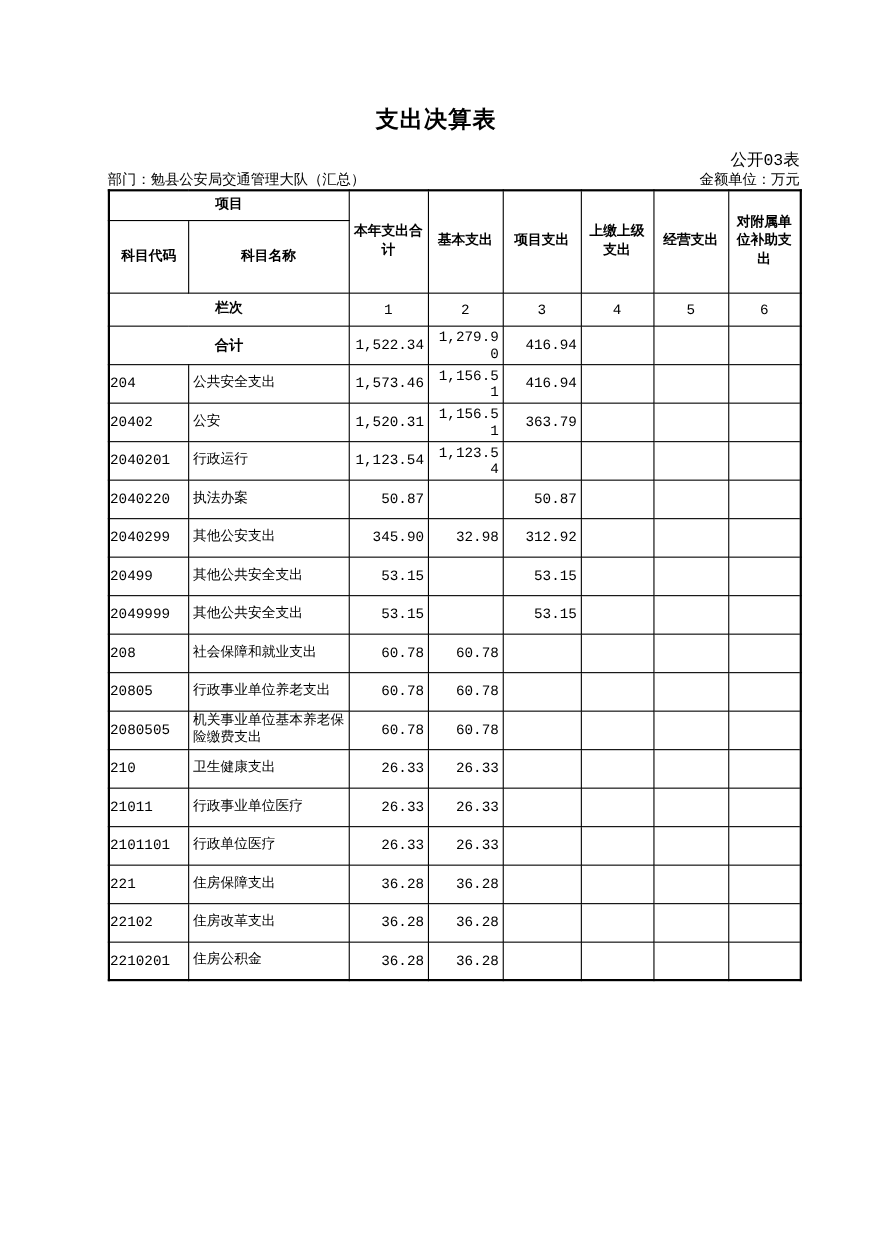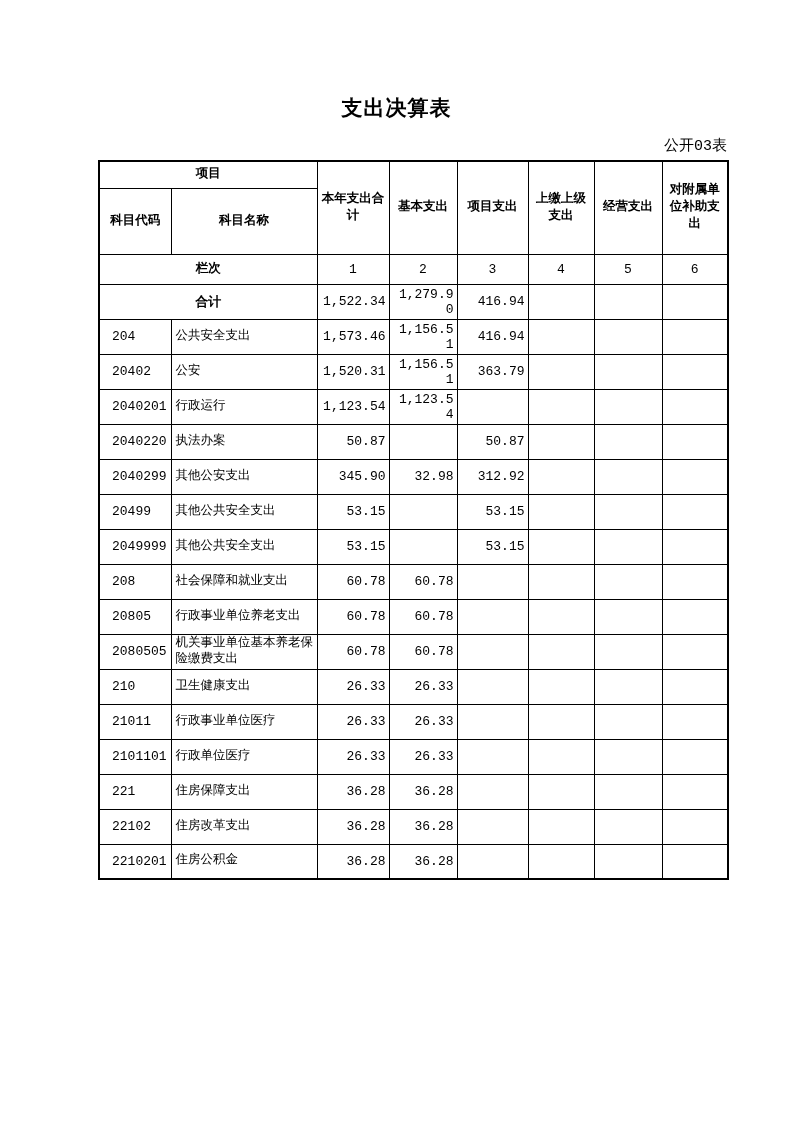--- a/index.html
+++ b/index.html
@@ -35,21 +35,21 @@
     position: absolute;
     top: 154px;
     left: 98px;
     width: 629px;
     display: flex;
     justify-content: space-between;
     font-size: 13px;
   }
   table.fin {
     position: absolute;
-    top: 160px;
+    top: 172px;
     left: 98px;
     width: 629px;
     border-collapse: collapse;
     table-layout: fixed;
     border: 2px solid #000000;
   }
   .fin th, .fin td {
     border: 1px solid #000000;
     padding: 0 3px;
     overflow: hidden;
@@ -73,21 +73,21 @@
     font-weight: normal;
   }
   .fin td.num-c {
     font-size: 13px;
     text-align: center;
     font-weight: normal;
   }
   .fin td.code {
     font-size: 13px;
     text-align: left;
-    padding-left: 12px;
+    padding-left: 0;
   }
   .fin td.name {
     font-size: 12.5px;
     text-align: left;
     padding-left: 4px;
     line-height: 1.25;
   }
   .fin td.total-label {
     font-size: 13px;
     font-weight: bold;
@@ -102,20 +102,24 @@
 </style>
 </head>
 <body>
 
 <div class="sheet">
 
   <div class="title">支出决算表</div>
 
   <div class="form-code">公开03表</div>
 
+  <div class="dept-line">
+    <span>部门：勉县公安局交通管理大队（汇总）</span>
+    <span>金额单位：万元</span>
+  </div>
 
   <table class="fin">
     <colgroup>
       <col style="width:72px">
       <col style="width:146px">
       <col style="width:72px">
       <col style="width:68px">
       <col style="width:71px">
       <col style="width:66px">
       <col style="width:68px">

